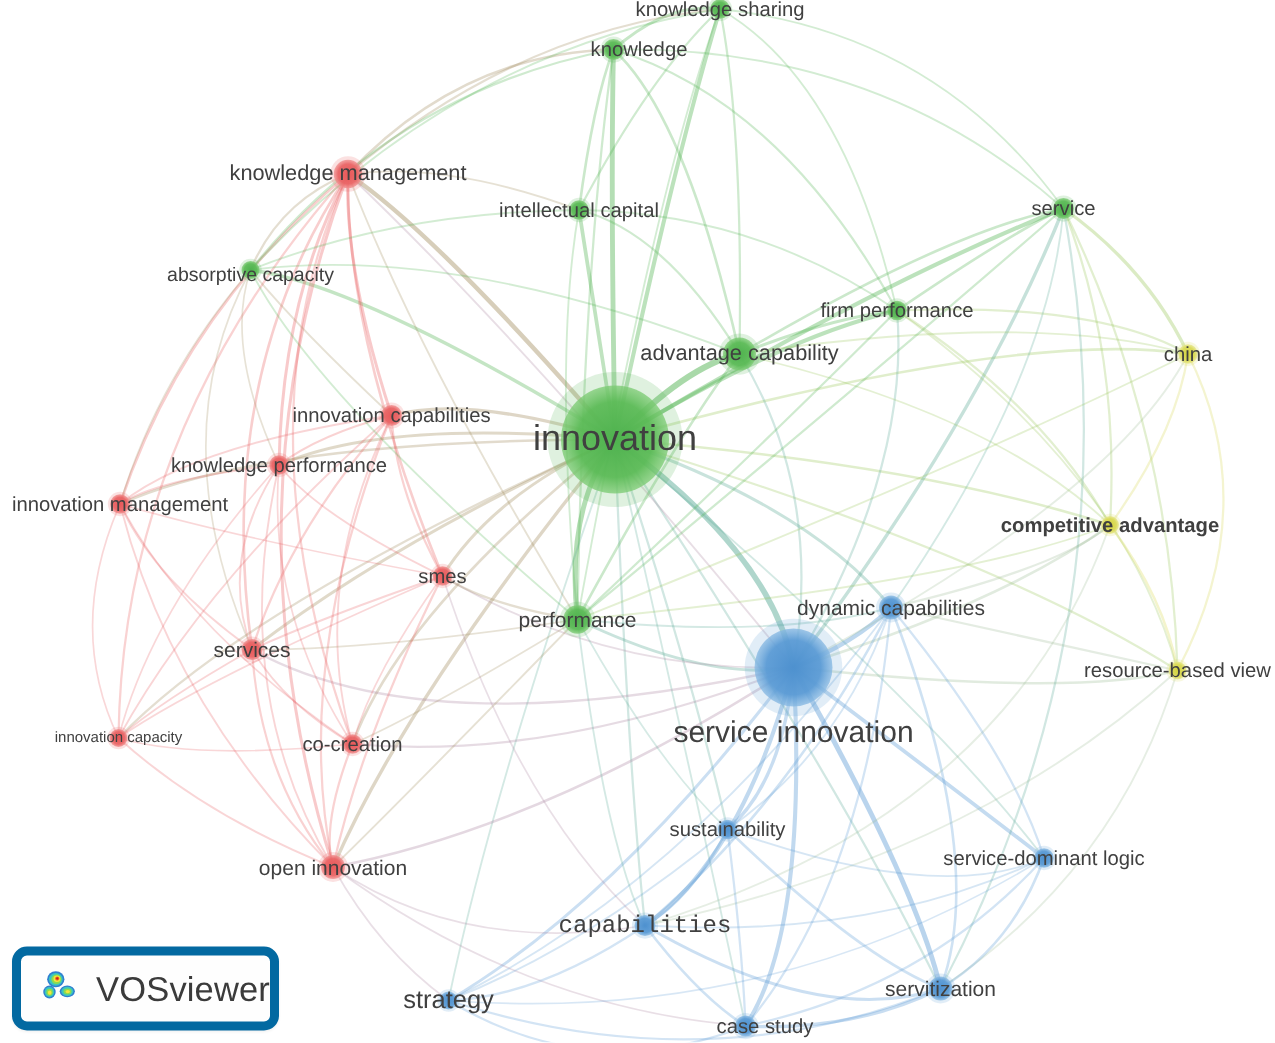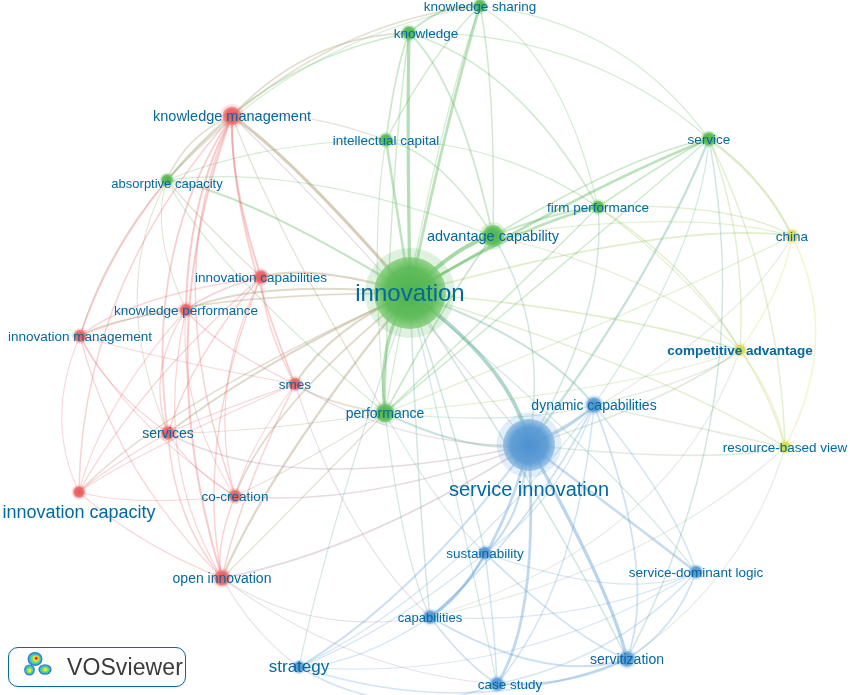--- a/index.html
+++ b/index.html
@@ -17,35 +17,35 @@
   }
   #network-svg {
     position: absolute;
     left: 0;
     top: 0;
     width: 850px;
     height: 695px;
   }
   .node-label {
     position: absolute;
-    color: #0369a1;
+    color: #404040;
     white-space: nowrap;
     transform: translate(-50%, -50%);
     pointer-events: none;
     font-family: "Liberation Sans", sans-serif;
     text-rendering: optimizeLegibility;
   }
   #vosviewer-logo {
     position: absolute;
     left: 8px;
     bottom: 8px;
     width: 178px;
-    height: 40px;
+    height: 56px;
     background: #fefefe;
-    border: 1px solid #0369a1;
+    border: 6px solid #0369a1;
     border-radius: 10px;
     box-shadow: 0 1px 2px rgba(0,0,0,0.06);
     display: flex;
     align-items: center;
     gap: 10px;
     padding-left: 14px;
     box-sizing: border-box;
   }
   #vosviewer-logo .logo-text {
     font-size: 23px;
@@ -385,29 +385,29 @@
       <div class="node-label" style="left: 480px; top: 6px; font-size: 13.5px;">knowledge sharing</div>
       <div class="node-label" style="left: 386px; top: 140px; font-size: 13.5px;">intellectual capital</div>
       <div class="node-label" style="left: 598px; top: 207px; font-size: 13.5px;">firm performance</div>
       <div class="node-label" style="left: 709px; top: 139px; font-size: 13.5px;">service</div>
       <div class="node-label" style="left: 167px; top: 183px; font-size: 13px;">absorptive capacity</div>
       <div class="node-label" style="left: 261px; top: 277px; font-size: 13.5px;">innovation capabilities</div>
       <div class="node-label" style="left: 186px; top: 310px; font-size: 13.5px;">knowledge performance</div>
       <div class="node-label" style="left: 80px; top: 336px; font-size: 13.5px;">innovation management</div>
       <div class="node-label" style="left: 295px; top: 384px; font-size: 13.5px;">smes</div>
       <div class="node-label" style="left: 168px; top: 433px; font-size: 14px;">services</div>
-      <div class="node-label" style="left: 79px; top: 492px; font-size: 18px; margin-top: 20px;">innovation capacity</div>
+      <div class="node-label" style="left: 79px; top: 492px; font-size: 10px;">innovation capacity</div>
       <div class="node-label" style="left: 235px; top: 496px; font-size: 13.5px;">co-creation</div>
       <div class="node-label" style="left: 222px; top: 578px; font-size: 14px;">open innovation</div>
       <div class="node-label" style="left: 792px; top: 236px; font-size: 13.5px;">china</div>
       <div class="node-label" style="left: 740px; top: 350px; font-size: 13.5px; font-weight: bold;">competitive advantage</div>
       <div class="node-label" style="left: 785px; top: 447px; font-size: 13.5px;">resource-based view</div>
       <div class="node-label" style="left: 485px; top: 553px; font-size: 13.5px;">sustainability</div>
       <div class="node-label" style="left: 696px; top: 572px; font-size: 13.5px;">service-dominant logic</div>
-      <div class="node-label" style="left: 430px; top: 617px; font-size: 13px;">capabilities</div>
+      <div class="node-label" style="left: 430px; top: 617px; font-size: 16px; font-family: Liberation Mono, monospace;">capabilities</div>
       <div class="node-label" style="left: 627px; top: 659px; font-size: 14px;">servitization</div>
       <div class="node-label" style="left: 510px; top: 684px; font-size: 13.5px;">case study</div>
       <div class="node-label" style="left: 299px; top: 667px; font-size: 17px;">strategy</div>
     </div>
 
   <div id="vosviewer-logo">
     <svg class="logo-mark" viewBox="0 0 34 34">
       <g>
         <ellipse cx="12" cy="9" rx="7.5" ry="7" fill="#2f7fd0"></ellipse>
         <ellipse cx="12" cy="9" rx="6" ry="5.5" fill="#39c6c0"></ellipse>

